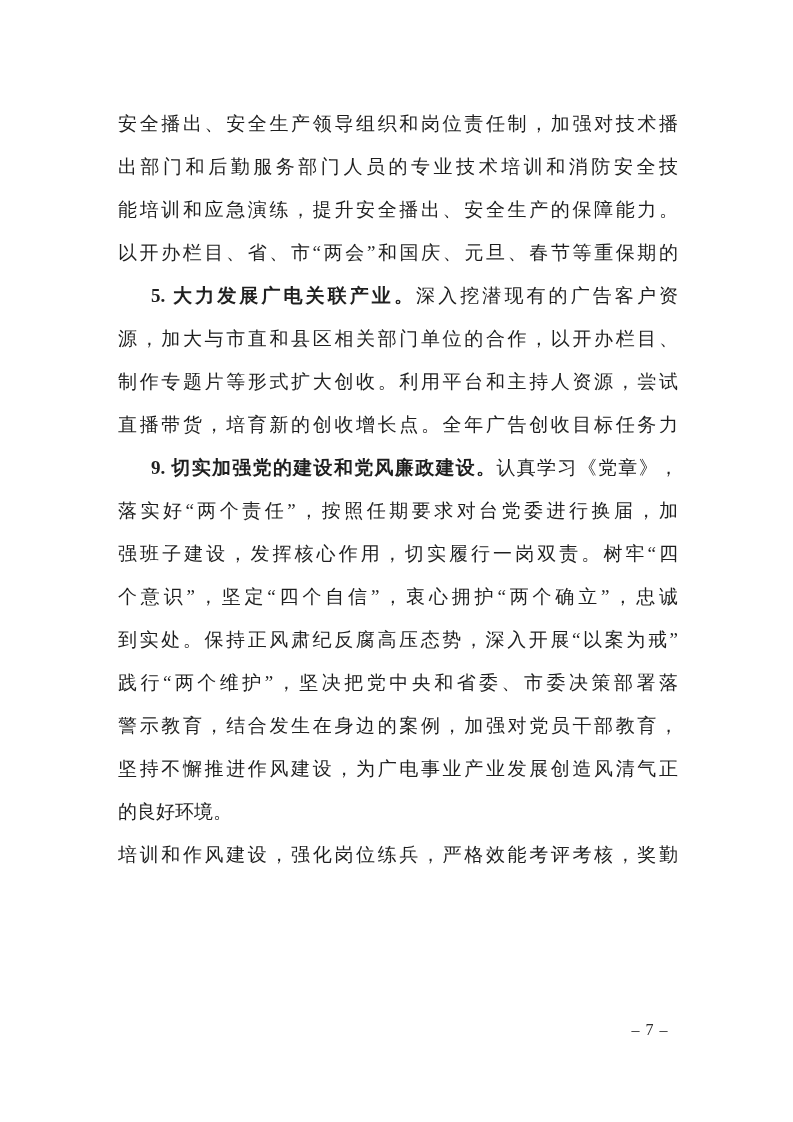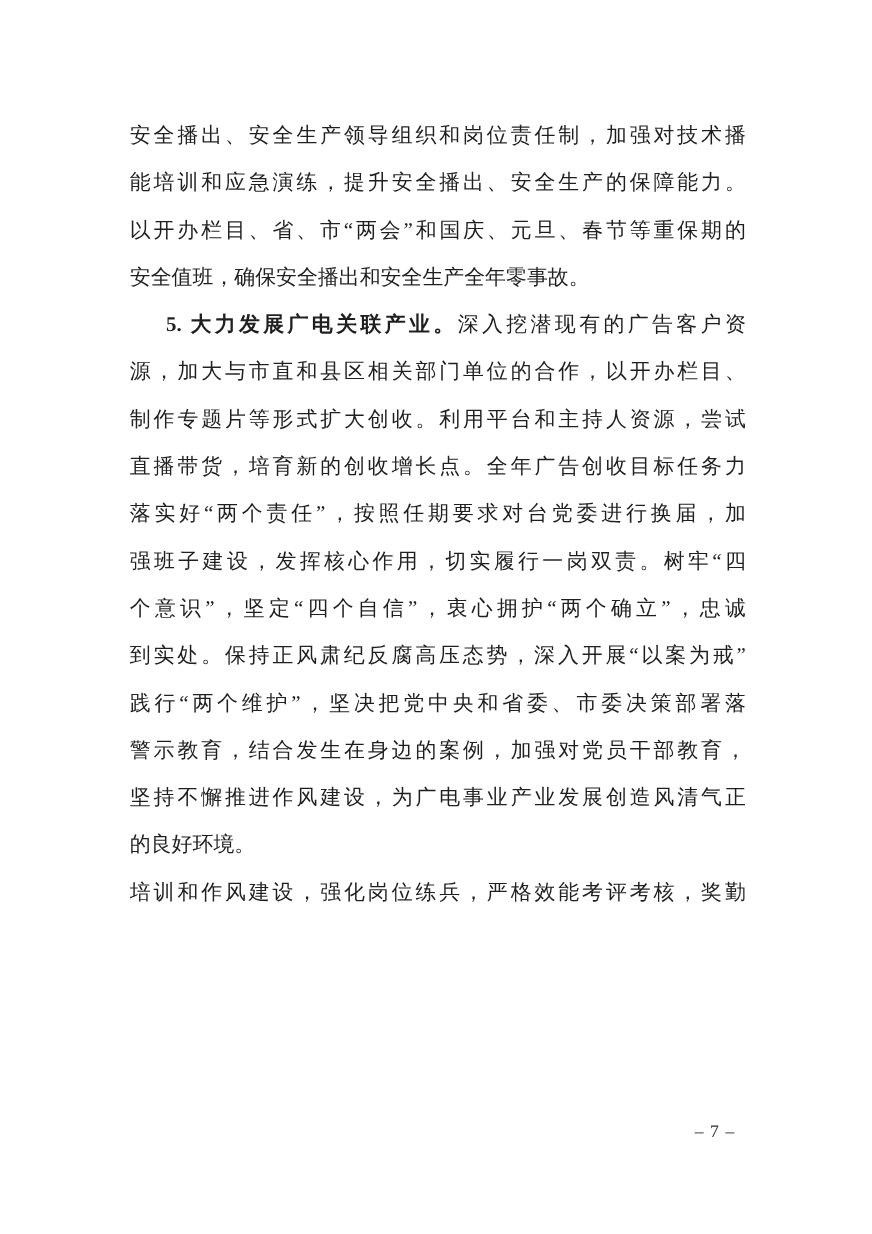--- a/index.html
+++ b/index.html
@@ -53,31 +53,32 @@
     color: #2a2a2a;
   }
 </style>
 </head>
 <body>
 
 <div class="page">
   <div class="text-block">
       <div>
         <div class="line"><span>安全播出、安全生产领导组织和岗位责任制，加强对技术播</span></div>
+        <div class="line"><span>出部门和后勤服务部门人员的专业技术培训和消防安全技</span></div>
         <div class="line"><span>能培训和应急演练，提升安全播出、安全生产的保障能力。</span></div>
         <div class="line"><span>以开办栏目、省、市“两会”和国庆、元旦、春节等重保期的</span></div>
-        <div class="line last"><span>安全值班，确保安全播出和安全生产全年零事故。</span></div>
       </div>
       <div>
         <div class="line indent"><span class="bold-run">5. 大力发展广电关联产业。</span><span>深入挖潜现有的广告客户资</span></div>
         <div class="line"><span>源，加大与市直和县区相关部门单位的合作，以开办栏目、</span></div>
         <div class="line"><span>制作专题片等形式扩大创收。利用平台和主持人资源，尝试</span></div>
         <div class="line"><span>直播带货，培育新的创收增长点。全年广告创收目标任务力</span></div>
       </div>
       <div>
+        <div class="line indent"><span class="bold-run">9. 切实加强党的建设和党风廉政建设。</span><span>认真学习《党章》，</span></div>
         <div class="line"><span>落实好“两个责任”，按照任期要求对台党委进行换届，加</span></div>
         <div class="line"><span>强班子建设，发挥核心作用，切实履行一岗双责。树牢“四</span></div>
         <div class="line"><span>个意识”，坚定“四个自信”，衷心拥护“两个确立”，忠诚</span></div>
         <div class="line"><span>到实处。保持正风肃纪反腐高压态势，深入开展“以案为戒”</span></div>
         <div class="line"><span>践行“两个维护”，坚决把党中央和省委、市委决策部署落</span></div>
         <div class="line"><span>警示教育，结合发生在身边的案例，加强对党员干部教育，</span></div>
         <div class="line"><span>坚持不懈推进作风建设，为广电事业产业发展创造风清气正</span></div>
         <div class="line last"><span>的良好环境。</span></div>
       </div>
       <div>

